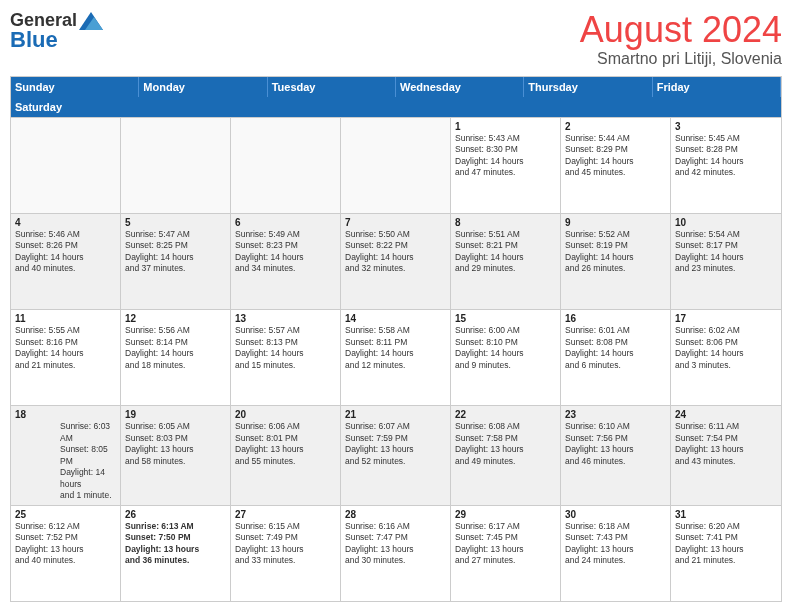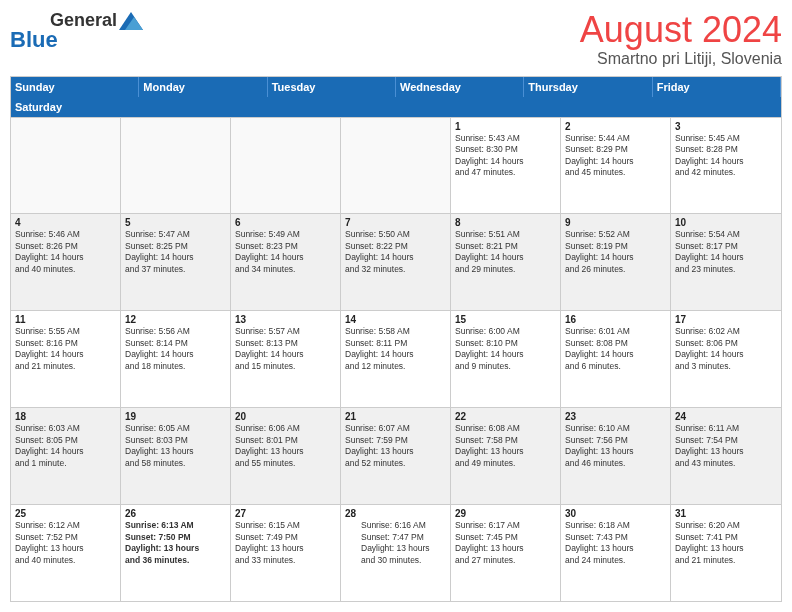--- a/index.html
+++ b/index.html
@@ -24,21 +24,20 @@
       margin-bottom: 8px;
     }
     .logo {
       display: flex;
       flex-direction: column;
       align-items: flex-start;
     }
     .logo-text {
       display: flex;
       align-items: center;
-      margin-left: 40px;
     }
     .logo-general {
       font-size: 18px;
       font-weight: bold;
       color: #333;
     }
     .logo-blue {
       font-size: 18px;
       font-weight: bold;
       color: #1a6bb5;
@@ -274,21 +273,21 @@
             <span class="day-num">17</span>
             <div class="cell-text" style="white-space: pre-line;">Sunrise: 6:02 AM
 Sunset: 8:06 PM
 Daylight: 14 hours
 and 3 minutes.</div>
           </div>
         </div>
         <div class="cal-row">
           <div class="cal-cell shaded">
             <span class="day-num">18</span>
-            <div class="cell-text" style="white-space: pre-line;">Sunrise: 6:03 AM
+            <div class="cell-text" style="white-space: pre-line; margin-left: 45px;">Sunrise: 6:03 AM
 Sunset: 8:05 PM
 Daylight: 14 hours
 and 1 minute.</div>
           </div>
           <div class="cal-cell shaded">
             <span class="day-num">19</span>
             <div class="cell-text" style="white-space: pre-line;">Sunrise: 6:05 AM
 Sunset: 8:03 PM
 Daylight: 13 hours
 and 58 minutes.</div>
@@ -346,21 +345,21 @@
           </div>
           <div class="cal-cell">
             <span class="day-num">27</span>
             <div class="cell-text" style="white-space: pre-line;">Sunrise: 6:15 AM
 Sunset: 7:49 PM
 Daylight: 13 hours
 and 33 minutes.</div>
           </div>
           <div class="cal-cell">
             <span class="day-num">28</span>
-            <div class="cell-text" style="white-space: pre-line; margin-left: 16px;">Sunrise: 6:16 AM
+            <div class="cell-text" style="white-space: pre-line;">Sunrise: 6:16 AM
 Sunset: 7:47 PM
 Daylight: 13 hours
 and 30 minutes.</div>
           </div>
           <div class="cal-cell">
             <span class="day-num">29</span>
             <div class="cell-text" style="white-space: pre-line;">Sunrise: 6:17 AM
 Sunset: 7:45 PM
 Daylight: 13 hours
 and 27 minutes.</div>

